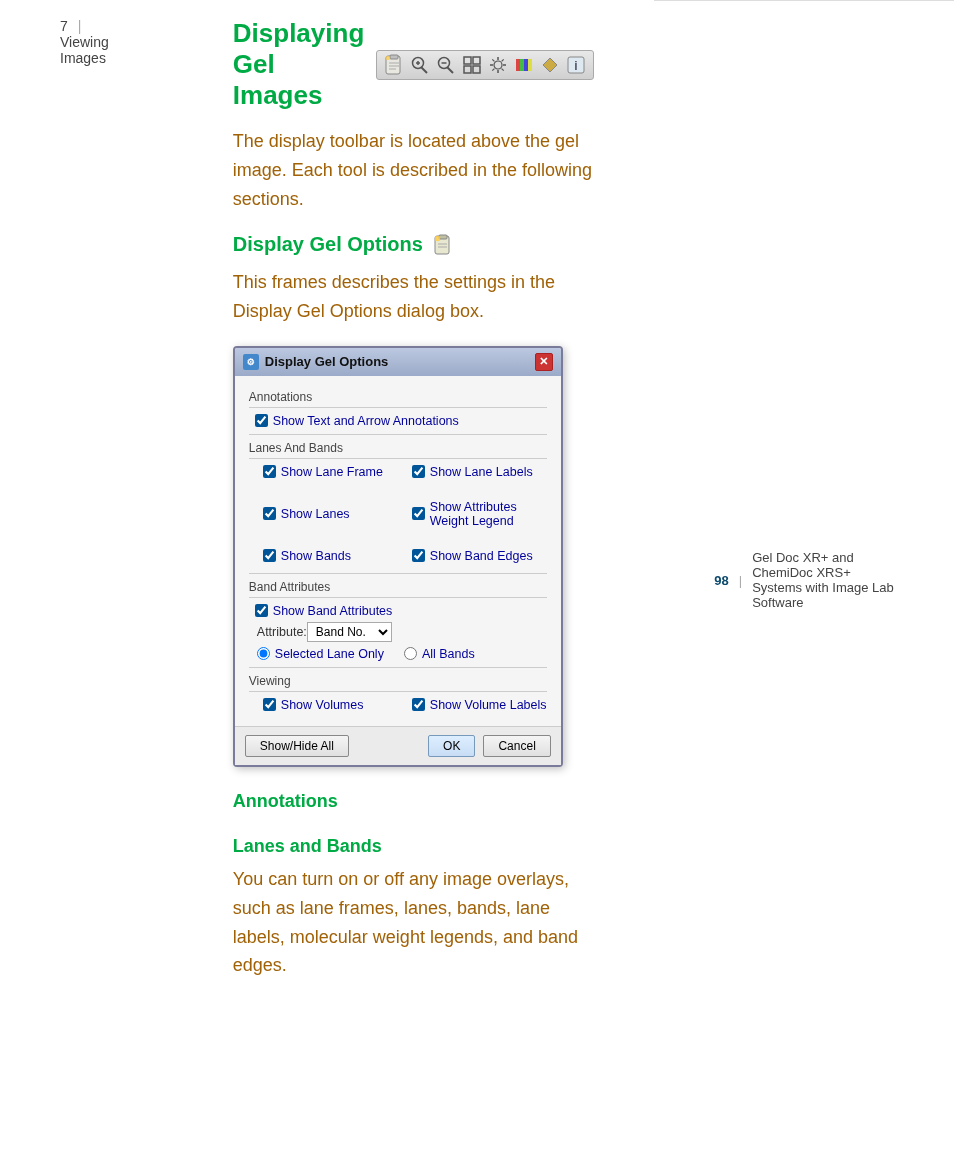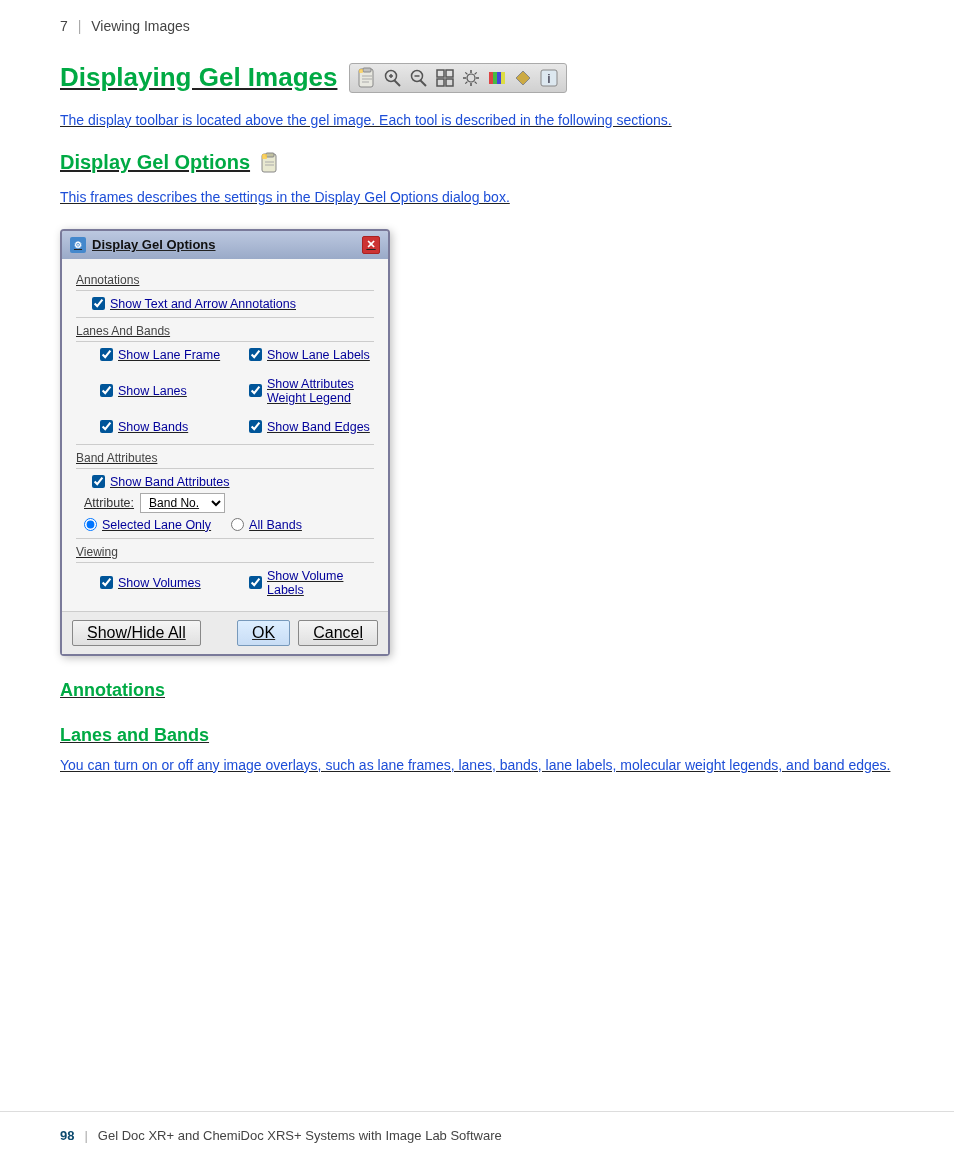--- a/index.html
+++ b/index.html
@@ -12,36 +12,35 @@
       min-height: 1159px;
       position: relative;
     }
 
     .page-wrapper {
       width: 954px;
       min-height: 1159px;
       background: #fff;
       position: relative;
       display: flex;
-      flex-direction: column;
+      flex-direction: row;
     }
 
     
     .header-bar {
       padding: 18px 60px 10px 60px;
       font-size: 14px;
       color: #444;
       border-bottom: none;
     }
 
     
     .main-content {
       padding: 10px 60px 30px 60px;
       flex: 1;
-      text-decoration: underline;
     }
 
     
     .section-heading-row {
       display: flex;
       align-items: center;
       gap: 12px;
       margin-bottom: 16px;
       margin-top: 8px;
     }
@@ -66,22 +65,22 @@
     .toolbar-icon {
       width: 22px;
       height: 22px;
       display: inline-flex;
       align-items: center;
       justify-content: center;
       font-size: 14px;
     }
 
     .body-text {
-      font-size: 14px;
-      color: #1d4ed8;
+      font-size: 18px;
+      color: #a16207;
       line-height: 1.6;
       margin-bottom: 20px;
     }
 
     
     .subsection-heading-row {
       display: flex;
       align-items: center;
       gap: 10px;
       margin-bottom: 12px;
@@ -174,42 +173,41 @@
       margin-top: 4px;
       padding-bottom: 3px;
       border-bottom: 1px solid #ccc;
     }
 
     .checkbox-row {
       display: flex;
       align-items: center;
       gap: 5px;
       margin-bottom: 4px;
-      margin-left: 16px;
+      margin-left: 6px;
       font-size: 12.5px;
       color: #00009a;
     }
 
     .checkbox-row input[type="checkbox"] {
       width: 13px;
       height: 13px;
       accent-color: #005599;
     }
 
     .two-col-checkboxes {
       display: grid;
       grid-template-columns: 1fr 1fr;
-      gap: 11px 8px;
+      gap: 17px 8px;
       margin-left: 8px;
     }
 
     .attribute-row {
       display: flex;
       align-items: center;
-      gap: 6px;
       margin-left: 8px;
       margin-bottom: 5px;
       font-size: 12.5px;
     }
 
     .attribute-label {
       color: #333;
     }
 
     .attr-select {
@@ -246,21 +244,21 @@
       display: flex;
       align-items: center;
       justify-content: space-between;
       padding: 8px 10px;
       border-top: 1px solid #ccc;
       background: #ebebeb;
     }
 
     .dialog-btn {
       padding: 3px 14px;
-      font-size: 16px;
+      font-size: 12px;
       border: 1px solid #888;
       background: linear-gradient(to bottom, #f5f5f5, #e0e0e0);
       cursor: pointer;
       border-radius: 2px;
     }
 
     .dialog-btn-ok {
       border: 1px solid #7799bb;
       background: linear-gradient(to bottom, #ddeeff, #c8ddf5);
     }

